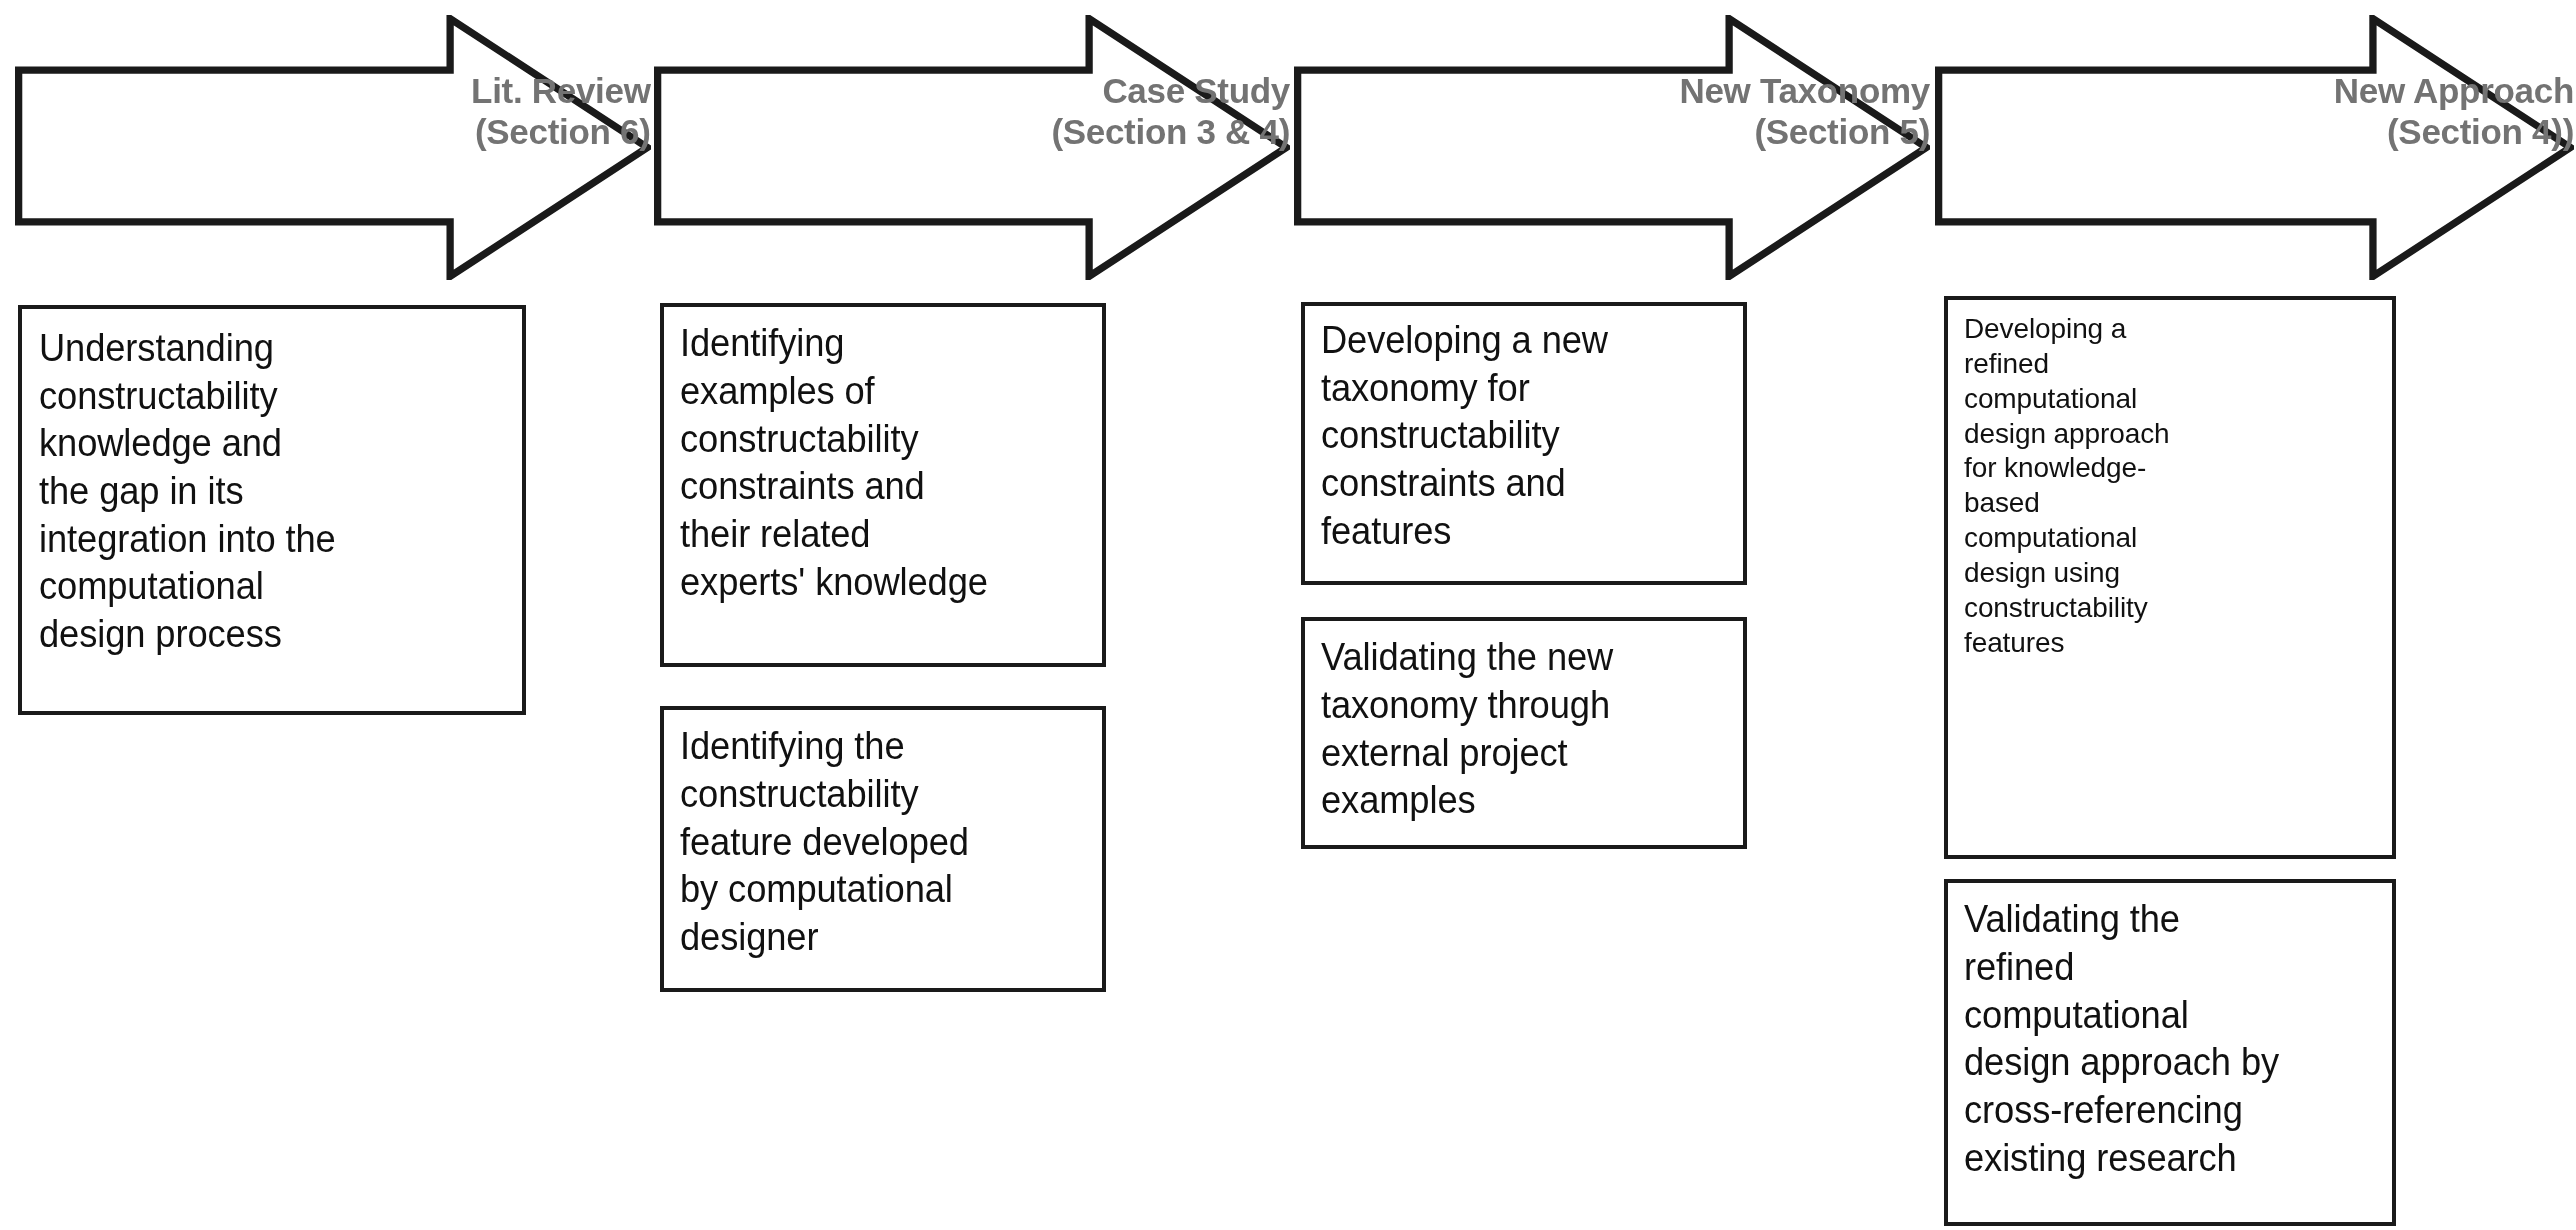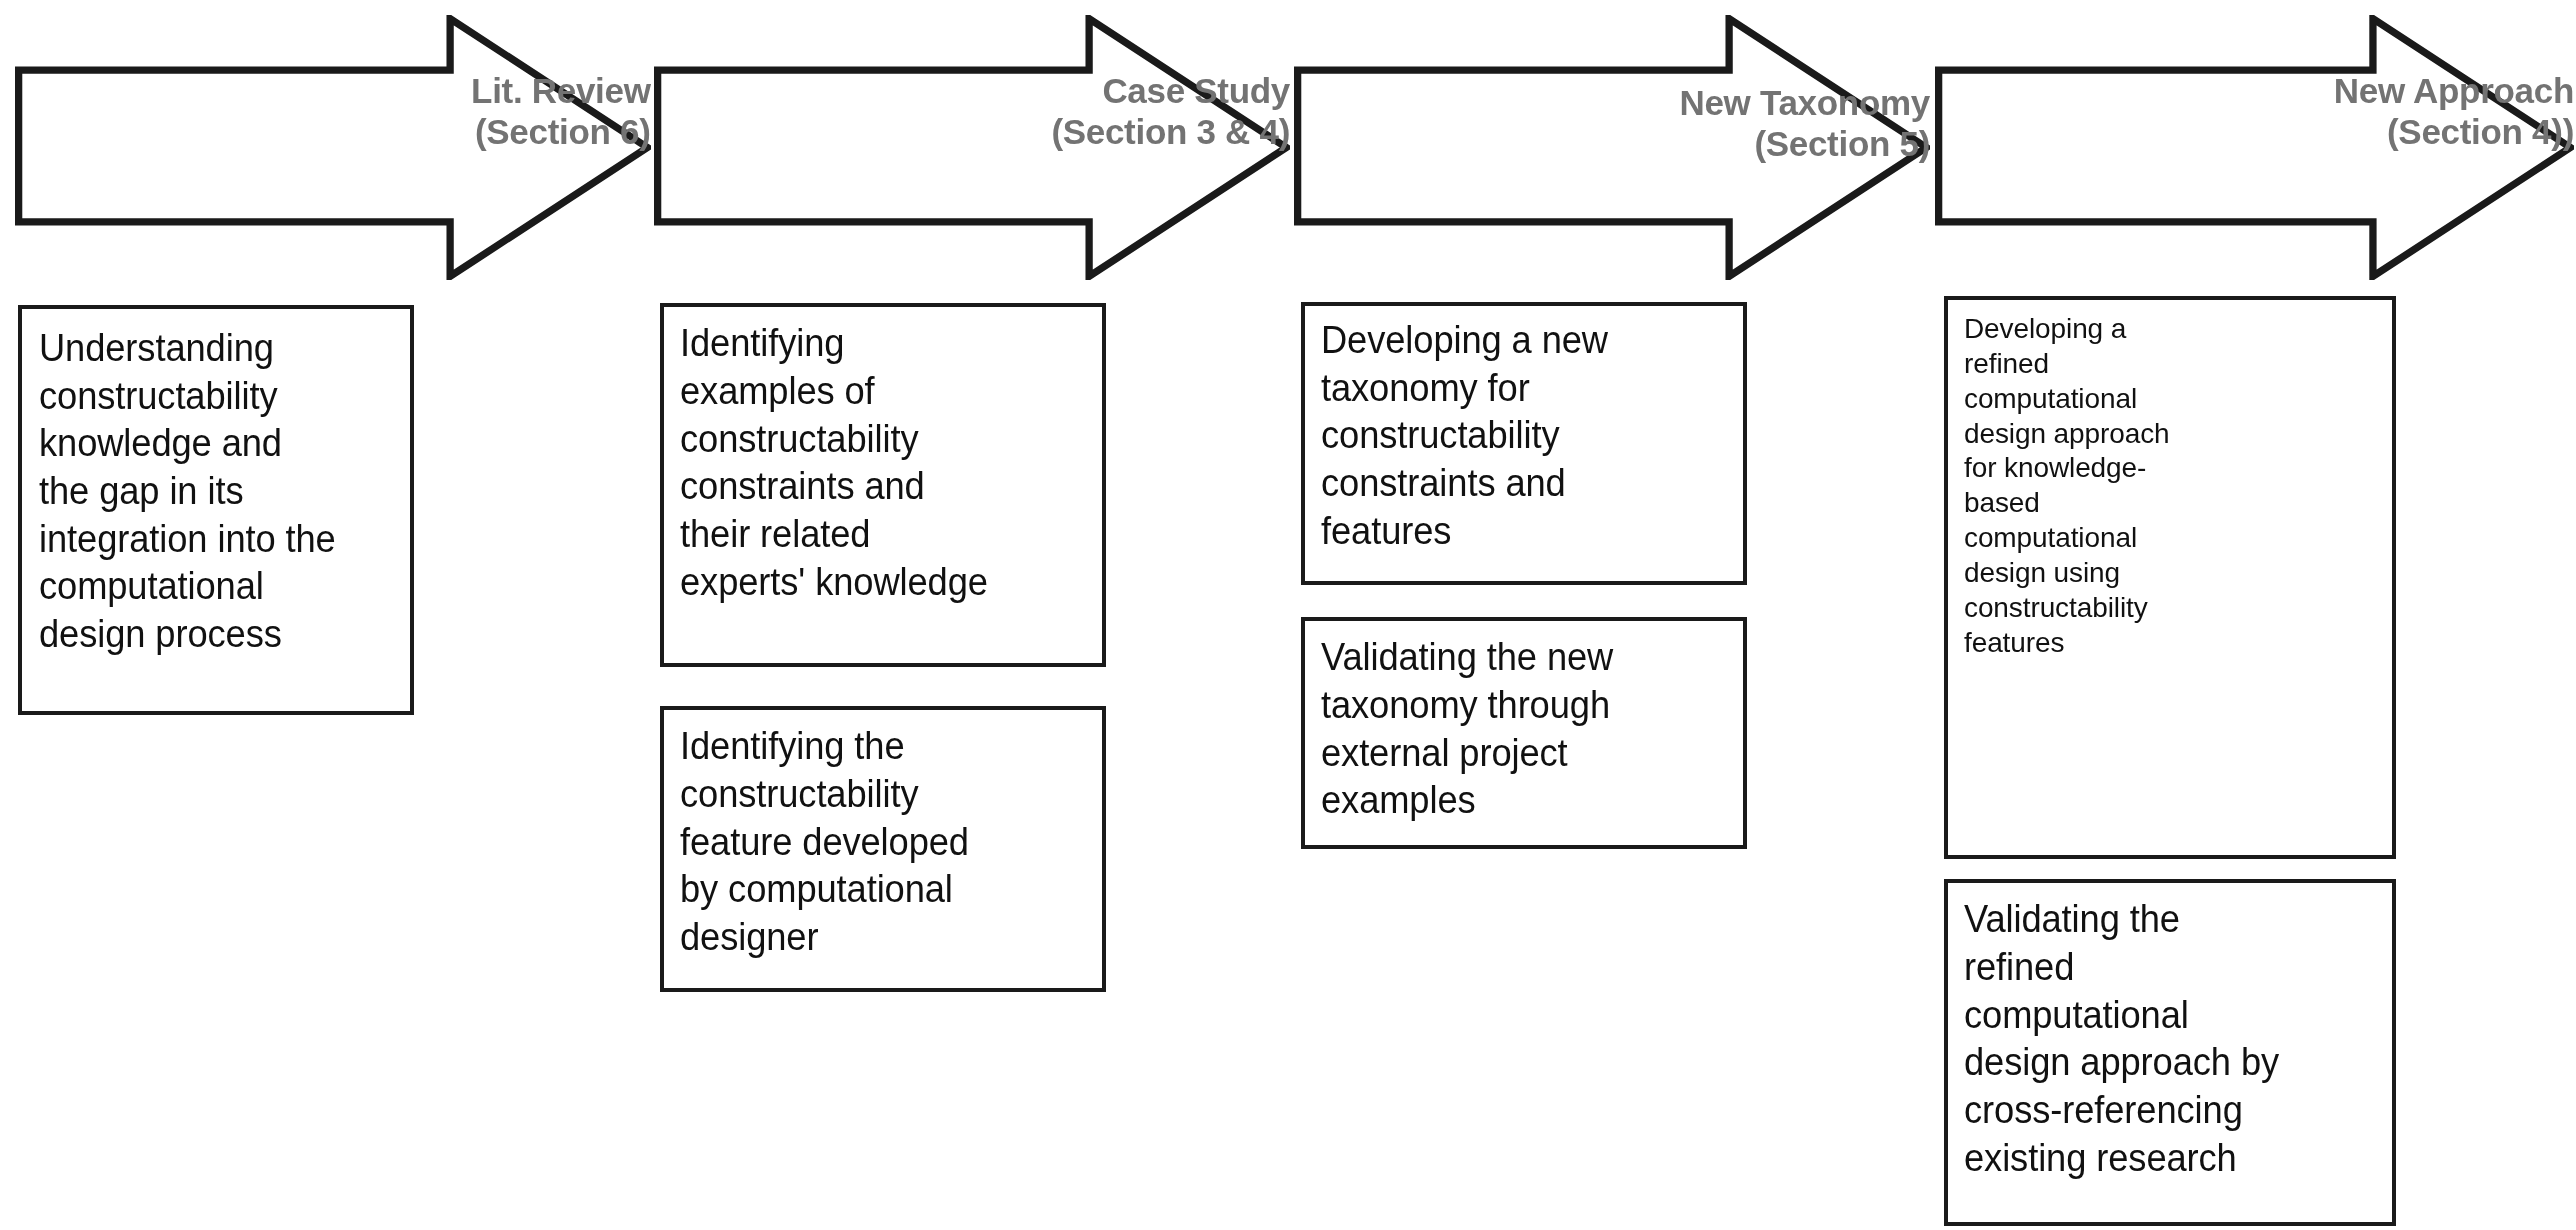--- a/index.html
+++ b/index.html
@@ -70,21 +70,21 @@
   <div class="stage-arrow" style="left:14.6px; top:14.6px; width:636px; height:265px;">
     <svg viewBox="0 0 1048 437" preserveAspectRatio="none">
       <polygon points="6,91 717,91 717,6 1042,218.5 717,431 717,341 6,341" fill="#ffffff" stroke="#1a1a1a" stroke-width="12" stroke-linejoin="miter"></polygon>
     </svg>
     <div class="stage-label" style="top:55px; padding-right:200px; font-size:35px;">
       <span class="ln">Lit. Review</span>
       <span class="ln">(Section 6)</span>
     </div>
   </div>
 
-  <div class="outcome-box" style="left:18px; top:305px; width:396px; height:410px;">
+  <div class="outcome-box" style="left:18px; top:305px; width:508px; height:410px;">
     <div class="outcome-text cond" style="left:17px; top:16px; width:401px; font-size:38px;">Understanding
 constructability
 knowledge and
 the gap in its
 integration into the
 computational
 design process</div>
   </div>
 
   <div class="stage-arrow" style="left:654px; top:14.6px; width:636px; height:265px;">
@@ -111,21 +111,21 @@
 constructability
 feature developed
 by computational
 designer</div>
   </div>
 
   <div class="stage-arrow" style="left:1294px; top:14.6px; width:636px; height:265px;">
     <svg viewBox="0 0 1048 437" preserveAspectRatio="none">
       <polygon points="6,91 717,91 717,6 1042,218.5 717,431 717,341 6,341" fill="#ffffff" stroke="#1a1a1a" stroke-width="12" stroke-linejoin="miter"></polygon>
     </svg>
-    <div class="stage-label" style="top:67px; padding-right:200px; font-size:35px;">
+    <div class="stage-label" style="top:55px; padding-right:200px; font-size:35px;">
       <span class="ln">New Taxonomy</span>
       <span class="ln">(Section 5)</span>
     </div>
   </div>
 
   <div class="outcome-box" style="left:1301px; top:302px; width:446px; height:283px;">
     <div class="outcome-text cond" style="left:16px; top:11px; width:419px; font-size:38px;">Developing a new
 taxonomy for
 constructability
 constraints and

